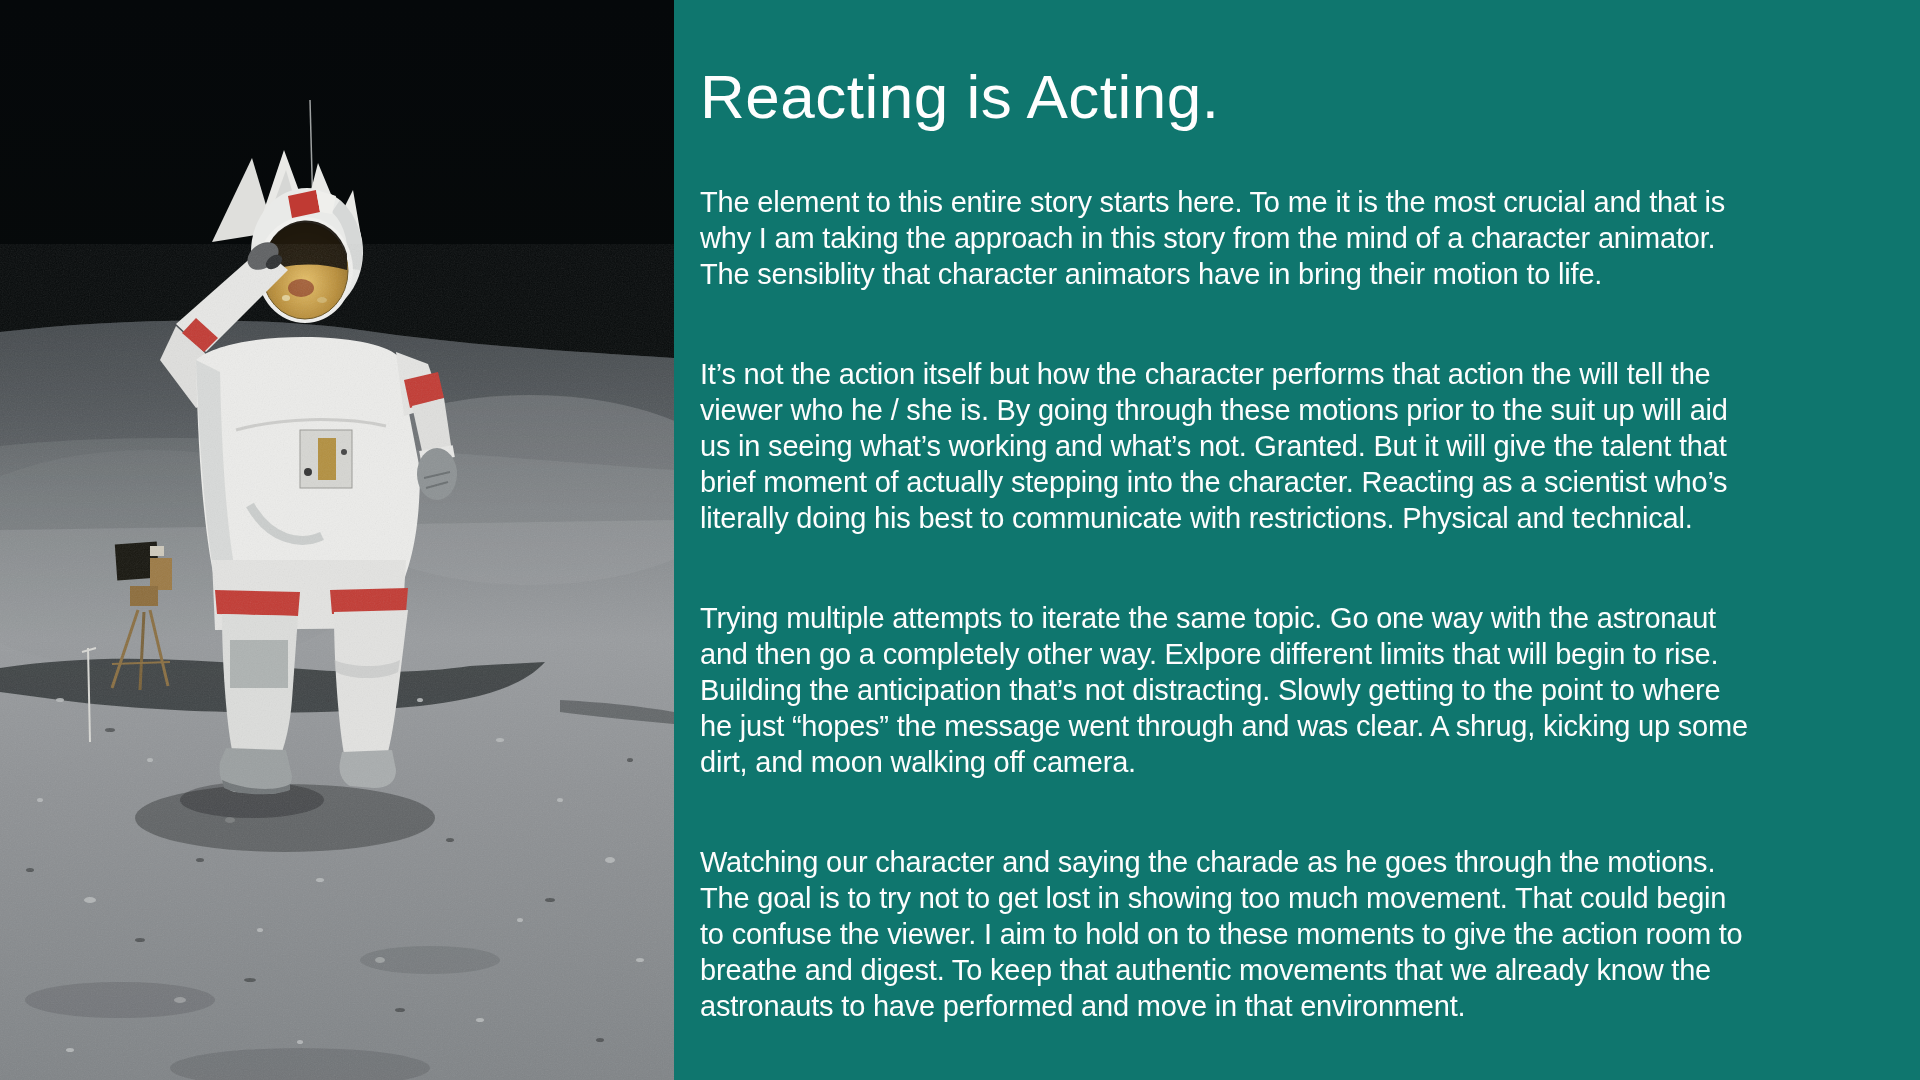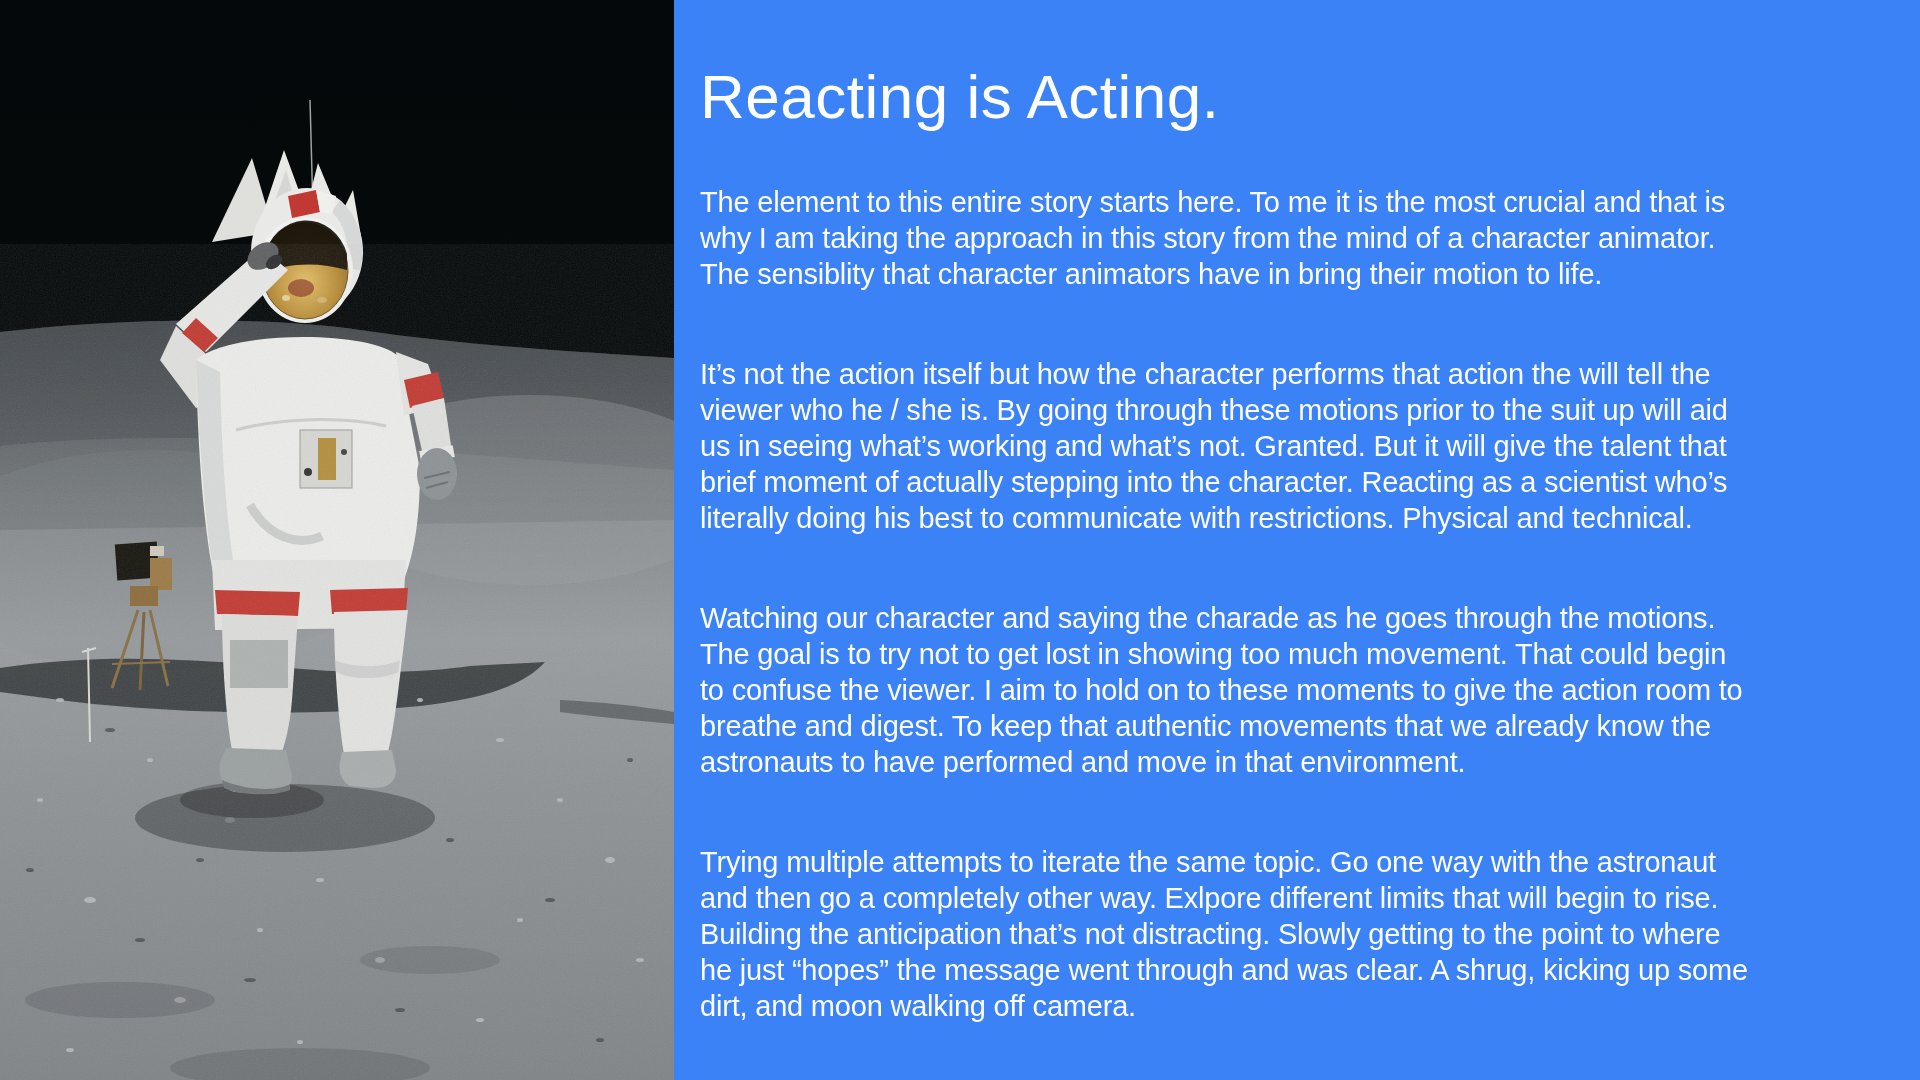--- a/index.html
+++ b/index.html
@@ -1,18 +1,18 @@
 <!DOCTYPE html>
 <html><head>
 <meta charset="utf-8">
 <style>
   html,body{margin:0;padding:0;background:#000;}
   .slide{
     position:relative;width:1920px;height:1080px;overflow:hidden;
-    background:#3b82f6;font-family:"Liberation Sans",sans-serif;
+    background:#0f766e;font-family:"Liberation Sans",sans-serif;
   }
   .photo{
     position:absolute;left:0;top:0;width:674px;height:1080px;margin:0;
   }
   .photo svg{display:block;width:674px;height:1080px;}
   .content{
     position:absolute;left:700px;top:0;width:1210px;color:#fff;
   }
   .title{
     margin:64px 0 0 0;font-size:62px;line-height:66px;font-weight:300;
@@ -190,26 +190,26 @@
     <h1 class="title">Reacting is Acting.</h1>
     <div class="body">
       <p>The element to this entire story starts here. To me it is the most crucial and that is
 why I am taking the approach in this story from the mind of a character animator.
 The sensiblity that character animators have in bring their motion to life.</p>
       <p>It’s not the action itself but how the character performs that action the will tell the
 viewer who he / she is. By going through these motions prior to the suit up will aid
 us in seeing what’s working and what’s not. Granted. But it will give the talent that
 brief moment of actually stepping into the character. Reacting as a scientist who’s
 literally doing his best to communicate with restrictions. Physical and technical.</p>
+      <p>Trying multiple attempts to iterate the same topic. Go one way with the astronaut
+and then go a completely other way. Exlpore different limits that will begin to rise.
+Building the anticipation that’s not distracting. Slowly getting to the point to where
+he just “hopes” the message went through and was clear. A shrug, kicking up some
+dirt, and moon walking off camera.</p>
       <p>Watching our character and saying the charade as he goes through the motions.
 The goal is to try not to get lost in showing too much movement. That could begin
 to confuse the viewer. I aim to hold on to these moments to give the action room to
 breathe and digest. To keep that authentic movements that we already know the
 astronauts to have performed and move in that environment.</p>
-      <p>Trying multiple attempts to iterate the same topic. Go one way with the astronaut
-and then go a completely other way. Exlpore different limits that will begin to rise.
-Building the anticipation that’s not distracting. Slowly getting to the point to where
-he just “hopes” the message went through and was clear. A shrug, kicking up some
-dirt, and moon walking off camera.</p>
     </div>
   </main>
 
 </div>
 
 </body></html>

